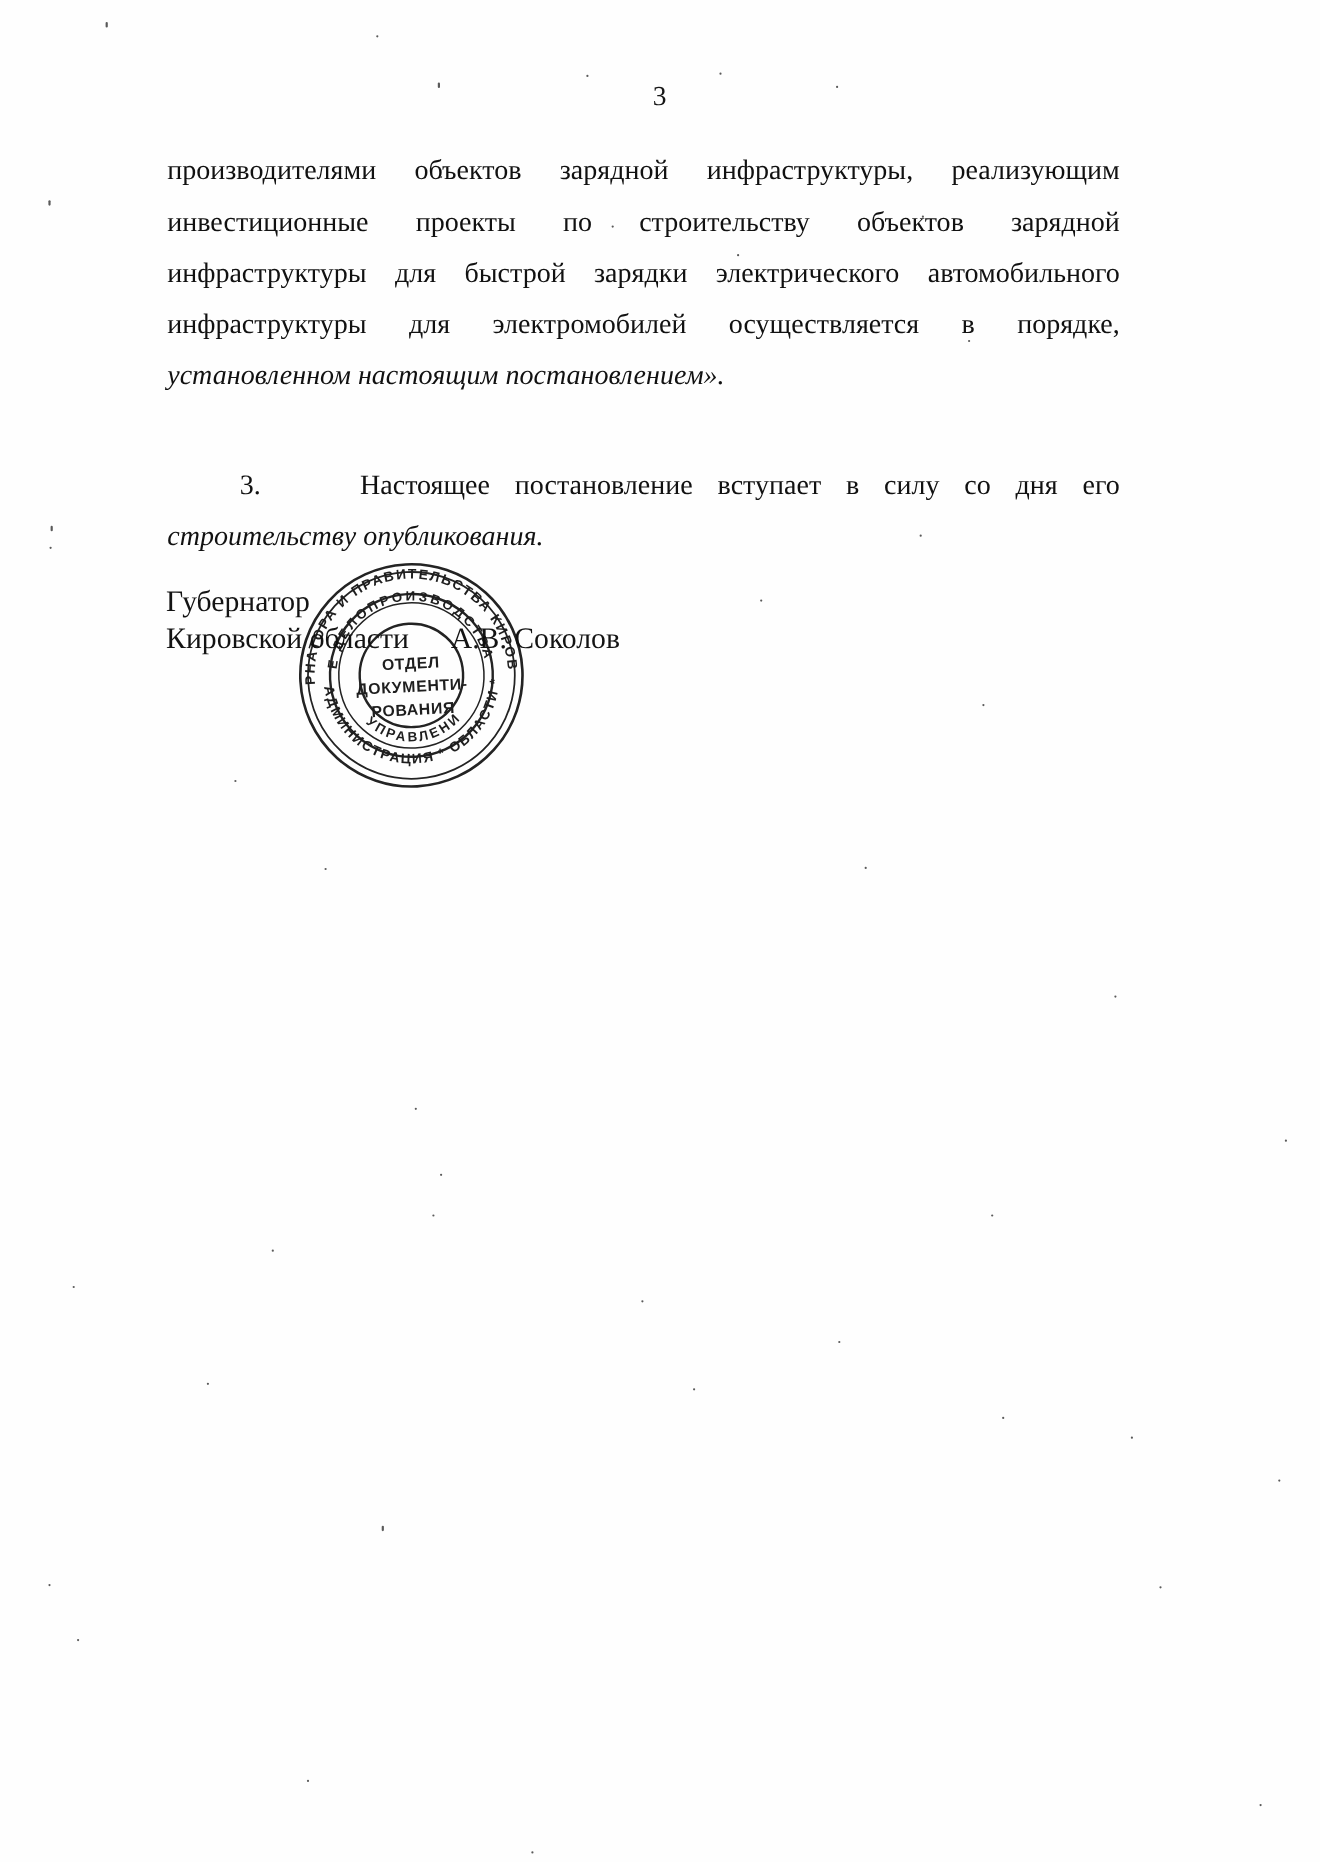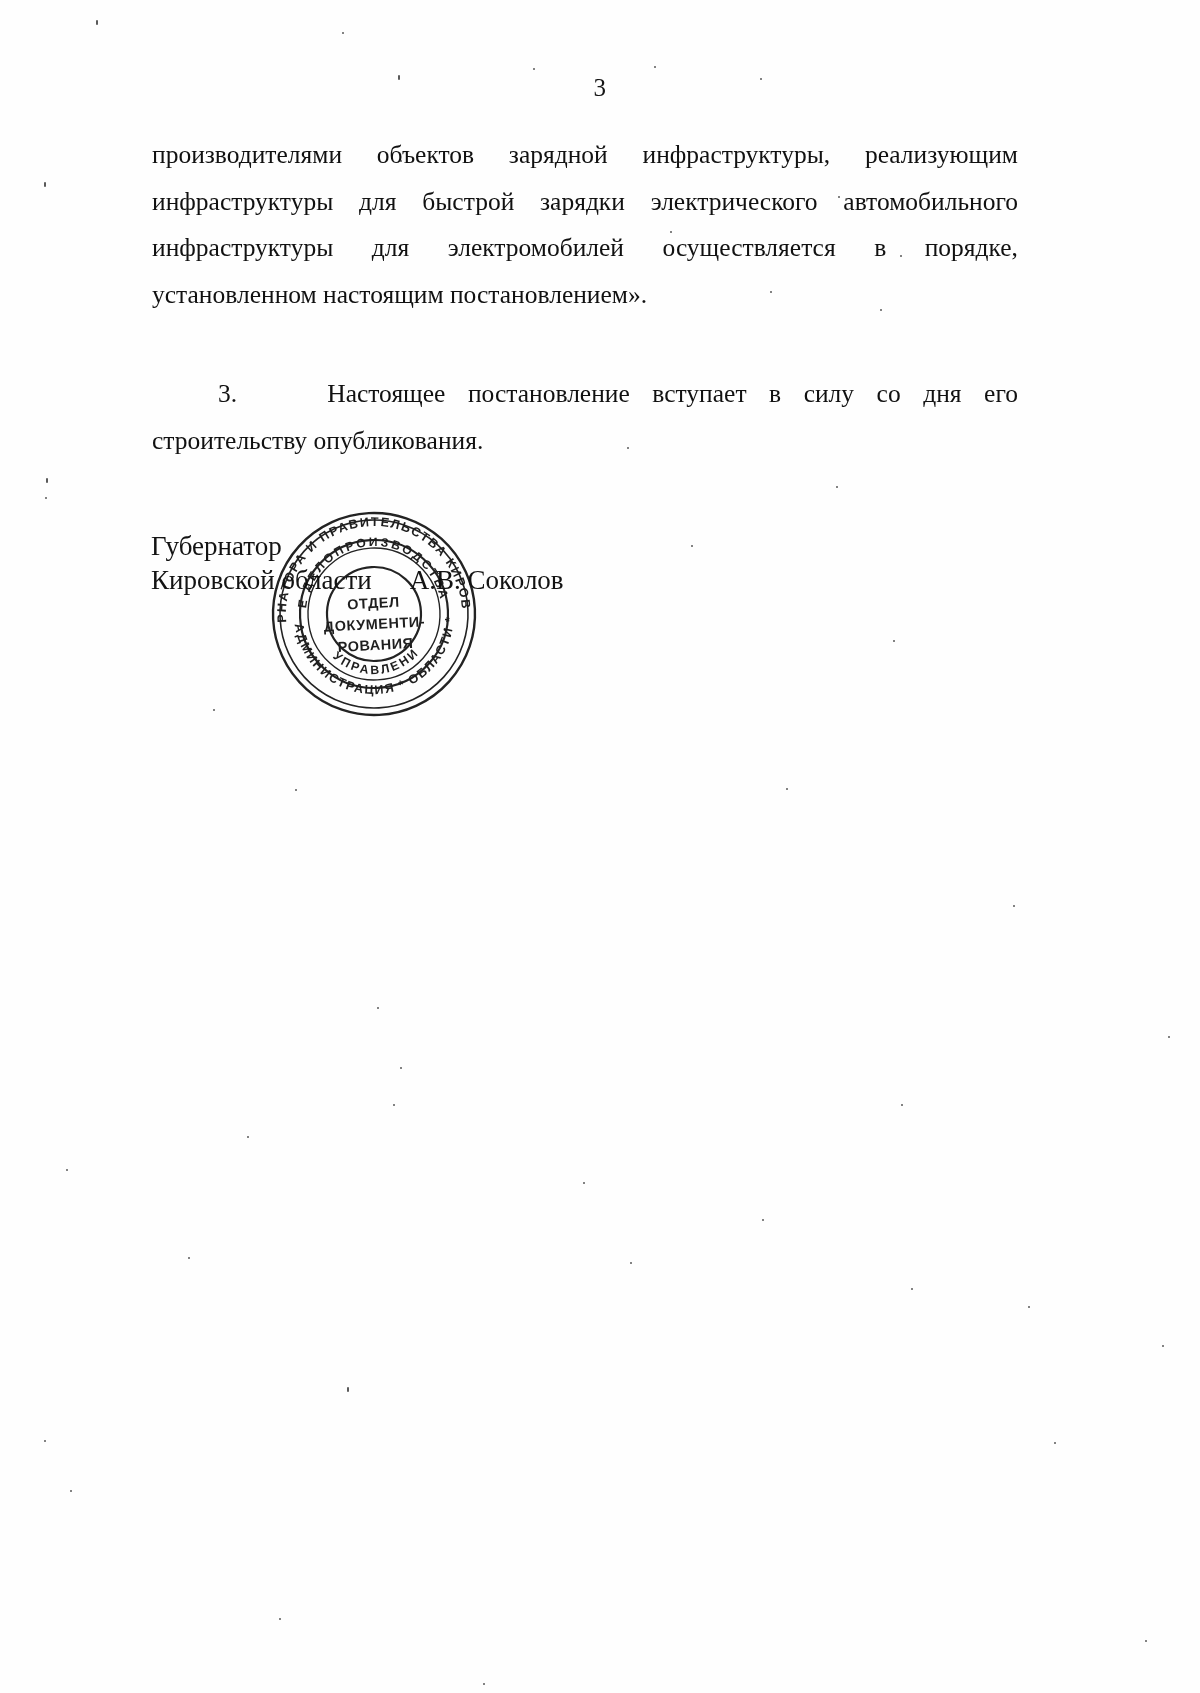--- a/index.html
+++ b/index.html
@@ -47,20 +47,21 @@
   .para.first { text-align: justify; margin-top: 20px; }
   
   .line {
     display: block;
     text-align: justify;
     text-align-last: justify;
     white-space: nowrap;
   }
   .line.last {
     text-align-last: left;
+    font-style: italic;
   }
   .para-indent {
     margin-top: 53px;
   }
   .para-indent .line:first-child {
     text-indent: 0;
   }
   .indent-spacer {
     display: inline-block;
     width: 66px;
@@ -125,20 +126,21 @@
 <body>
 
 <div class="page">
 
   <div class="page-number">3</div>
 
   <div class="textblock">
 
     <p class="para first">
       <span class="line">производителями объектов зарядной инфраструктуры, реализующим</span>
+      <span class="line">инвестиционные проекты по строительству объектов зарядной</span>
       <span class="line">инфраструктуры для быстрой зарядки электрического автомобильного</span>
       <span class="line">инфраструктуры для электромобилей осуществляется в порядке,</span>
       <span class="line last">установленном настоящим постановлением».</span>
     </p>
 
     <p class="para para-indent">
       <span class="line"><span class="indent-spacer"></span><span>3.</span>&nbsp;&nbsp;&nbsp;&nbsp;<span>Настоящее постановление вступает в силу со дня его</span></span>
       <span class="line last">строительству опубликования.</span>
     </p>
   </div>

